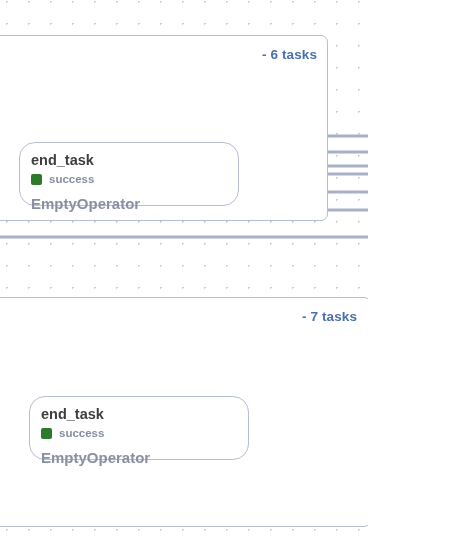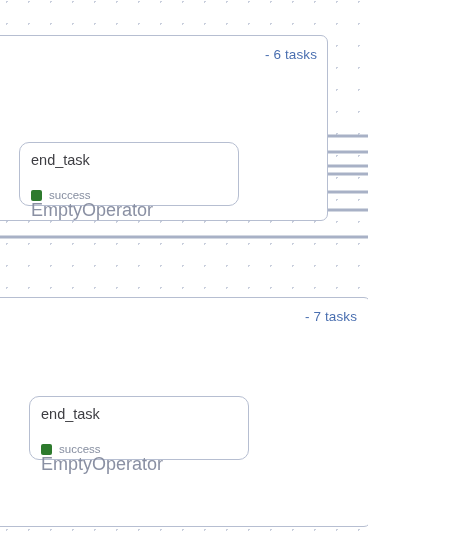--- a/index.html
+++ b/index.html
@@ -7,20 +7,21 @@
     width:461px;height:538px;overflow:hidden;
     background:#ffffff;
     font-family:"Liberation Sans","DejaVu Sans",sans-serif;
   }
   #canvas{
     position:relative;width:368px;height:538px;overflow:hidden;
     background-color:#ffffff;
     background-image:radial-gradient(circle at 0.8px 0.8px,#c9cfdd 0.85px,transparent 0.9px);
     background-size:22px 22px;
     background-position:6px 1px;
+    font-weight:bold;
   }
   .layer{position:absolute;left:0;top:0;width:461px;height:538px;}
   svg.layer{overflow:visible;}
 
   
   .taskgroup{
     position:absolute;
     background:#ffffff;
     border:1px solid #b6bed1;
     border-radius:7px;
@@ -32,49 +33,49 @@
     font-size:13.5px;
     letter-spacing:.1px;
     white-space:nowrap;
   }
 
   
   .tasknode{
     position:absolute;
     background:#ffffff;
     border:1px solid #b6bed1;
-    border-radius:10px;
+    border-radius:16px;
     box-sizing:border-box;
     padding:9px 10px 8px 11px;
   }
   .tn-title{
     color:#3d3d42;
     font-size:14.5px;
     line-height:17px;
     white-space:nowrap;
   }
   .tn-state{
     display:flex;align-items:center;gap:7px;
-    margin-top:20px;
+    margin-top:4px;
   }
   .tn-swatch{
     width:11px;height:11px;border-radius:2px;
     display:inline-block;flex:0 0 auto;
   }
   .tn-state-label{
     color:#868ea0;
     font-size:11.5px;
     line-height:12px;
     white-space:nowrap;
   }
   .tn-operator{
     color:#8a90a3;
-    font-size:18px;
+    font-size:15px;
     line-height:16px;
-    margin-top:1px;
+    margin-top:11px;
     white-space:nowrap;
   }
 </style>
 </head>
 <body>
 
 <div id="canvas">
 
   <svg class="layer" width="461" height="538" viewBox="0 0 461 538">
     <g fill="none" stroke="#a8b1c6" stroke-width="3.2" stroke-linecap="butt" stroke-linejoin="round">

